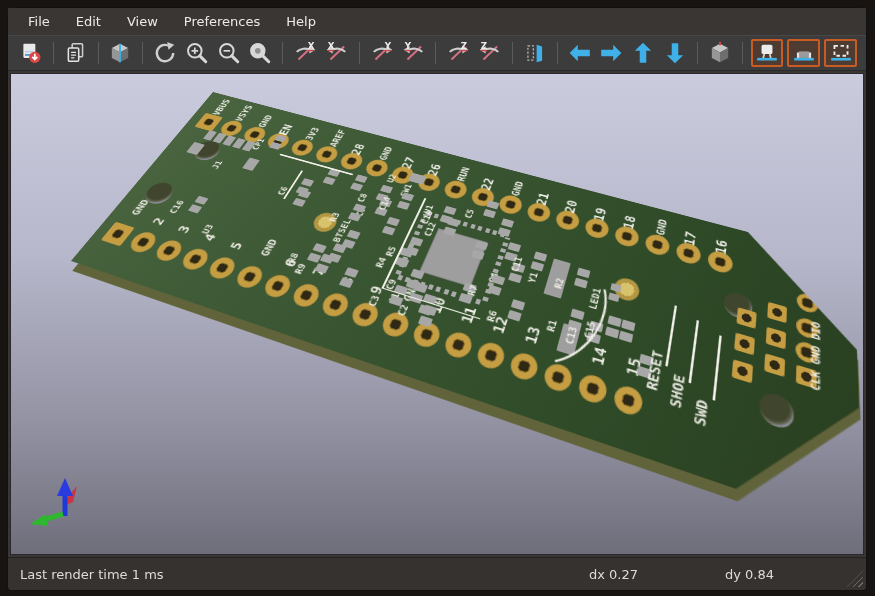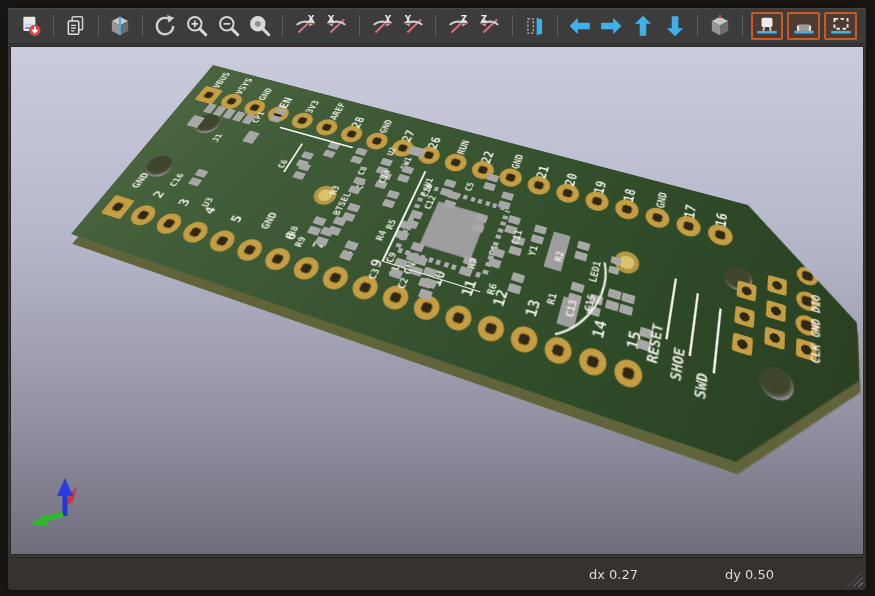--- a/index.html
+++ b/index.html
@@ -52,20 +52,27 @@
   .sb-dx{position:absolute;right:228px}
   .sb-dy{position:absolute;right:92px}
   .grip{position:absolute;right:3px;bottom:3px;width:16px;height:16px;
     background:repeating-linear-gradient(135deg,transparent 0 3px,#6b6b6b 3px 4px);
     clip-path:polygon(100% 0,100% 100%,0 100%)}
 </style>
 </head>
 <body>
 
 <div class="window">
+  <div class="menubar">
+      <span class="menu-item">File</span>
+      <span class="menu-item">Edit</span>
+      <span class="menu-item">View</span>
+      <span class="menu-item">Preferences</span>
+      <span class="menu-item">Help</span>
+    </div>
   <div class="toolbar">
       <div class="tool-btn">
         <svg viewBox="0 0 22 22">
           <rect x="4" y="2.5" width="11" height="13" rx="1" fill="#e9e9e9"></rect>
     <rect x="5.5" y="9" width="8" height="1.6" fill="#b9cfe8"></rect>
           <rect x="5.5" y="12" width="8" height="1.6" fill="#4a90d9"></rect>
     <circle cx="14.5" cy="15" r="5.2" fill="#dc4646"></circle>
     <path d="M14.5 11.8 v5 M12.2 14.5 l2.3 2.5 l2.3 -2.5" stroke="#fff" stroke-width="1.6" fill="none"></path>
         </svg>
       </div>
@@ -472,17 +479,18 @@
       </div>
     <svg class="axes" width="66" height="56" viewBox="0 0 66 56">
       <polygon points="44,26 54,14 50,30 43,33" fill="#cc3344"></polygon>
       <line x1="42" y1="44" x2="42" y2="20" stroke="#2038d8" stroke-width="5"></line>
       <polygon points="42,6 34,24 50,24" fill="#2a3ce0"></polygon>
       <line x1="40" y1="42" x2="20" y2="48" stroke="#2eb82e" stroke-width="5"></line>
       <polygon points="7,52 23,42 25,54" fill="#2eb82e"></polygon>
     </svg>
   </div>
   <div class="statusbar">
+    <span>Last render time 1 ms</span>
     <span class="sb-dx">dx 0.27</span>
-    <span class="sb-dy">dy 0.50</span>
+    <span class="sb-dy">dy 0.84</span>
     <span class="grip"></span>
   </div>
 </div>
 
 </body></html>

